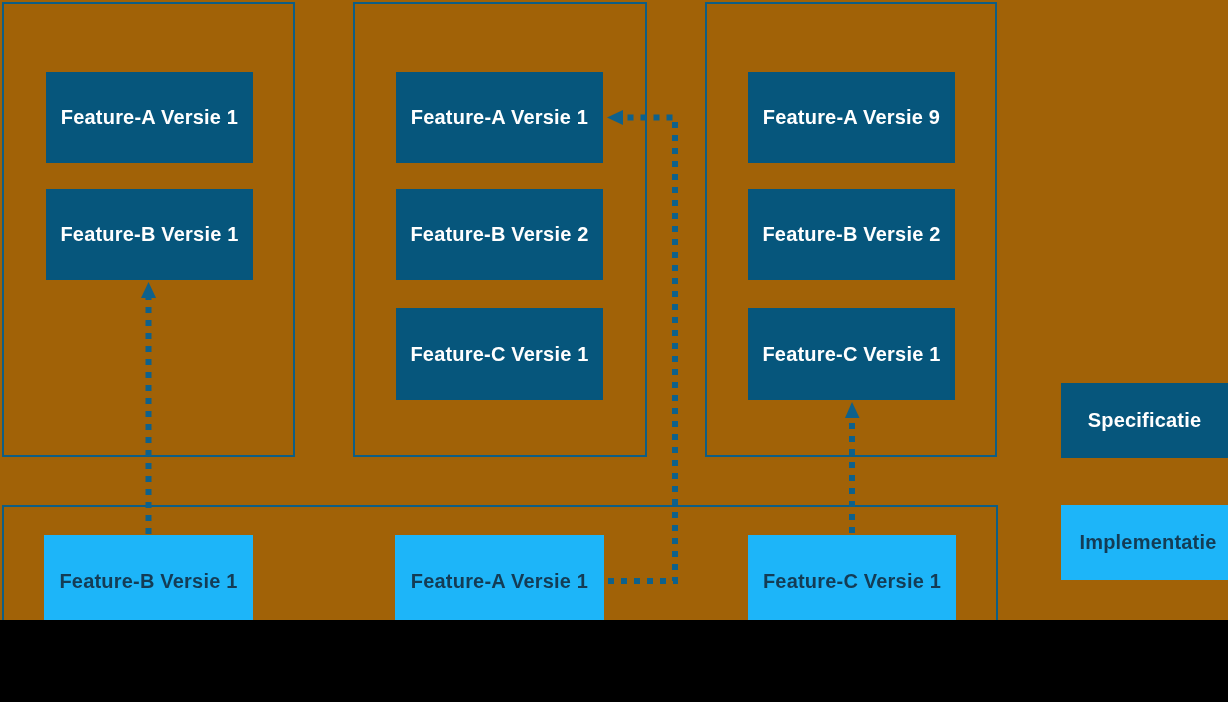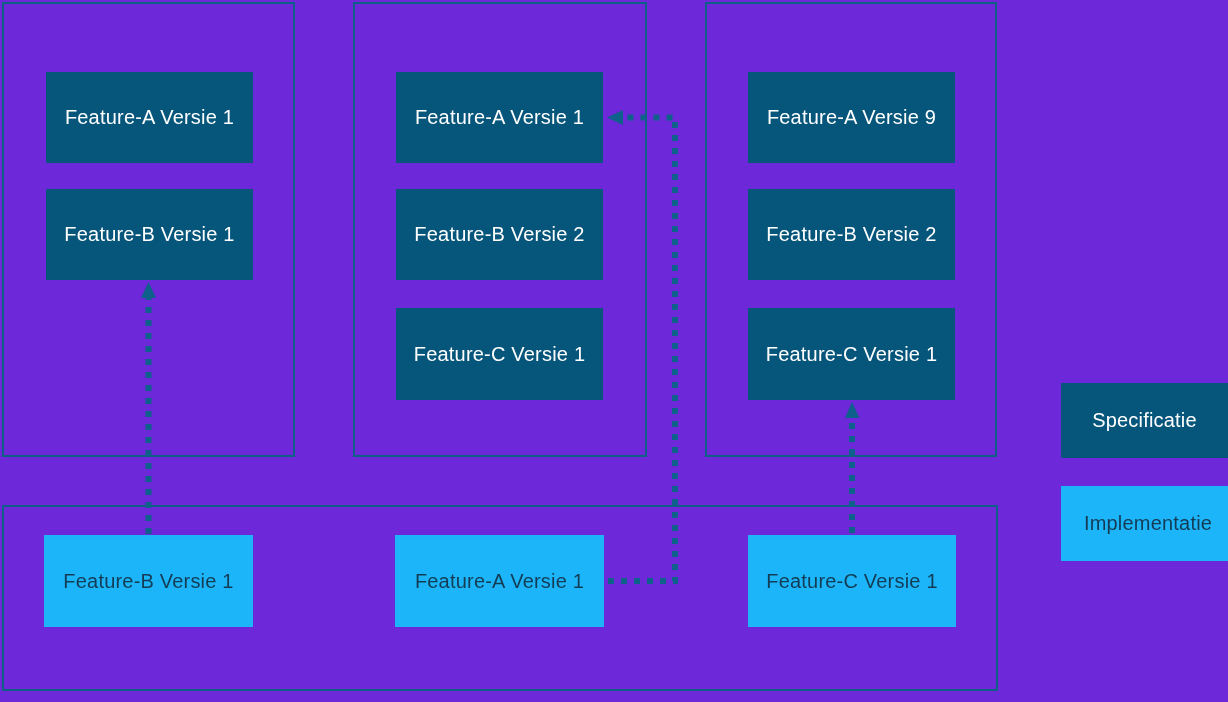--- a/index.html
+++ b/index.html
@@ -3,24 +3,25 @@
 <meta charset="utf-8">
 <style>
   html, body {
     margin: 0;
     padding: 0;
     background: #000;
   }
   .canvas {
     position: relative;
     width: 1228px;
-    height: 702px;
-    background: #6d28d9;
+    height: 620px;
+    background: #a16207;
     font-family: "Liberation Sans", sans-serif;
     overflow: hidden;
+    font-weight: bold;
   }
   .container-frame {
     position: absolute;
     border: 2px solid #0E5E85;
     box-sizing: border-box;
     background: transparent;
   }
   .spec-box, .impl-box, .legend-box {
     position: absolute;
     display: flex;
@@ -66,21 +67,21 @@
   #c3-box-b { left: 748px; top: 189px; }
   #c3-box-c { left: 748px; top: 308px; height: 92px; }
 
   
   #impl-box-b { left: 44px;  top: 535px; }
   #impl-box-a { left: 395px; top: 535px; }
   #impl-box-c { left: 748px; top: 535px; width: 208px; }
 
   
   #legend-spec { left: 1061px; top: 383px; }
-  #legend-impl { left: 1061px; top: 486px; padding-left: 7px; }
+  #legend-impl { left: 1061px; top: 505px; padding-left: 7px; }
 
   .arrow-overlay {
     position: absolute;
     left: 0;
     top: 0;
     width: 1228px;
     height: 702px;
     pointer-events: none;
   }
   .dotted {

